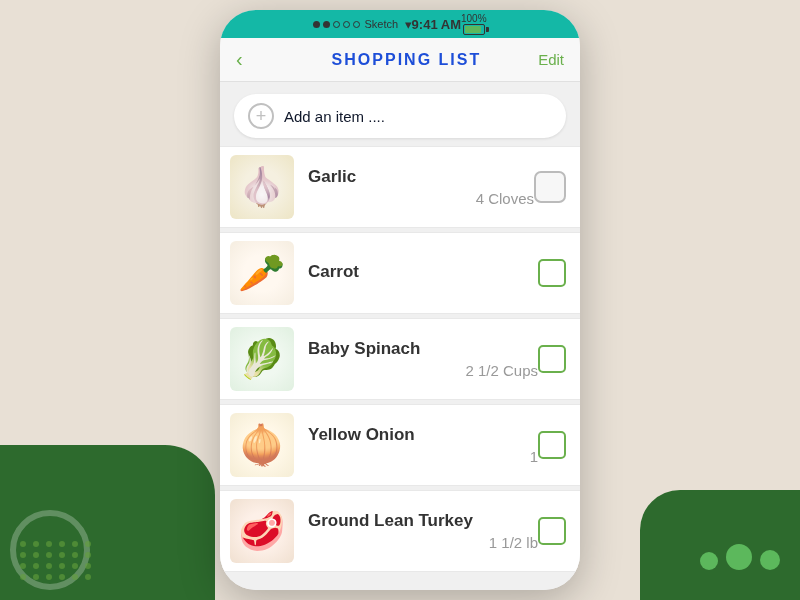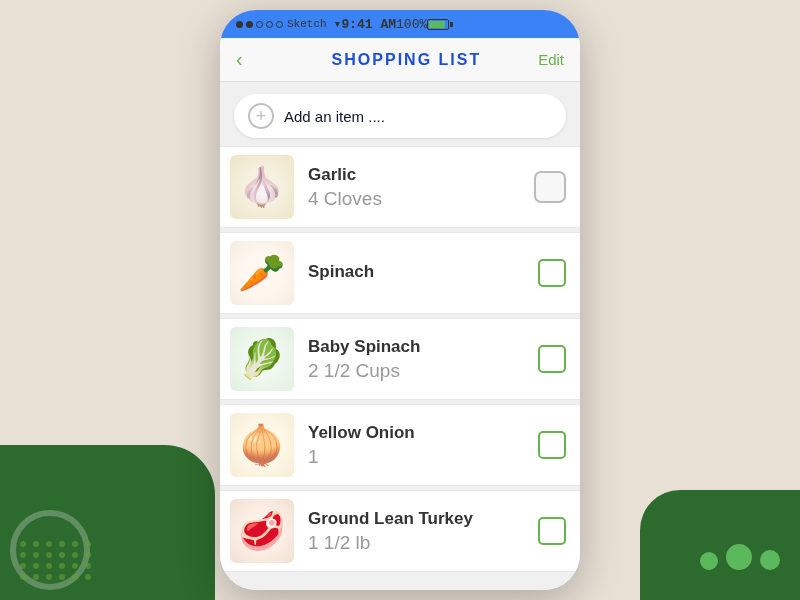--- a/index.html
+++ b/index.html
@@ -23,30 +23,29 @@
       background: #f0f0f0;
       border-radius: 36px;
       box-shadow: 0 10px 40px rgba(0,0,0,0.25);
       overflow: hidden;
       position: relative;
       z-index: 10;
     }
 
     
     .status-bar {
-      background: #3b82f6;
+      background: #14b8a6;
       height: 28px;
       display: flex;
       align-items: center;
-      justify-content: flex-start;
+      justify-content: center;
       padding: 0 16px;
       font-size: 11px;
       font-weight: 500;
       color: #333;
-      font-family: Liberation Mono, monospace;
     }
 
     .status-left {
       display: flex;
       align-items: center;
       gap: 4px;
     }
 
     .status-dots {
       display: flex;
@@ -73,21 +72,22 @@
 
     .status-time {
       font-size: 13px;
       font-weight: 600;
     }
 
     .status-right {
       display: flex;
       align-items: center;
       gap: 0;
-      font-size: 13px;
+      font-size: 10px;
+      flex-direction: column;
     }
 
     .battery-icon {
       width: 22px;
       height: 11px;
       border: 1.5px solid #333;
       border-radius: 2px;
       position: relative;
       display: flex;
       align-items: center;
@@ -215,22 +215,23 @@
     }
 
     .item-name {
       font-size: 17px;
       font-weight: 700;
       color: #333;
       margin-bottom: 3px;
     }
 
     .item-qty {
-      font-size: 19px;
+      font-size: 15px;
       color: #999;
+      text-align: right;
     }
 
     .item-checkbox {
       width: 28px;
       height: 28px;
       border: 2px solid #6ab04c;
       border-radius: 5px;
       flex-shrink: 0;
     }
 
@@ -417,21 +418,21 @@
         <div class="item-qty">4 Cloves</div>
       </div>
       <div class="garlic-checkbox"></div>
     </div>
 
     <div class="list-item">
       <div class="item-image carrot-img">
         <span style="font-size:38px;">🥕</span>
       </div>
       <div class="item-info">
-        <div class="item-name">Spinach</div>
+        <div class="item-name">Carrot</div>
       </div>
       <div class="item-checkbox"></div>
     </div>
 
     <div class="list-item">
       <div class="item-image spinach-img">
         <span style="font-size:38px;">🥬</span>
       </div>
       <div class="item-info">
         <div class="item-name">Baby Spinach</div>

